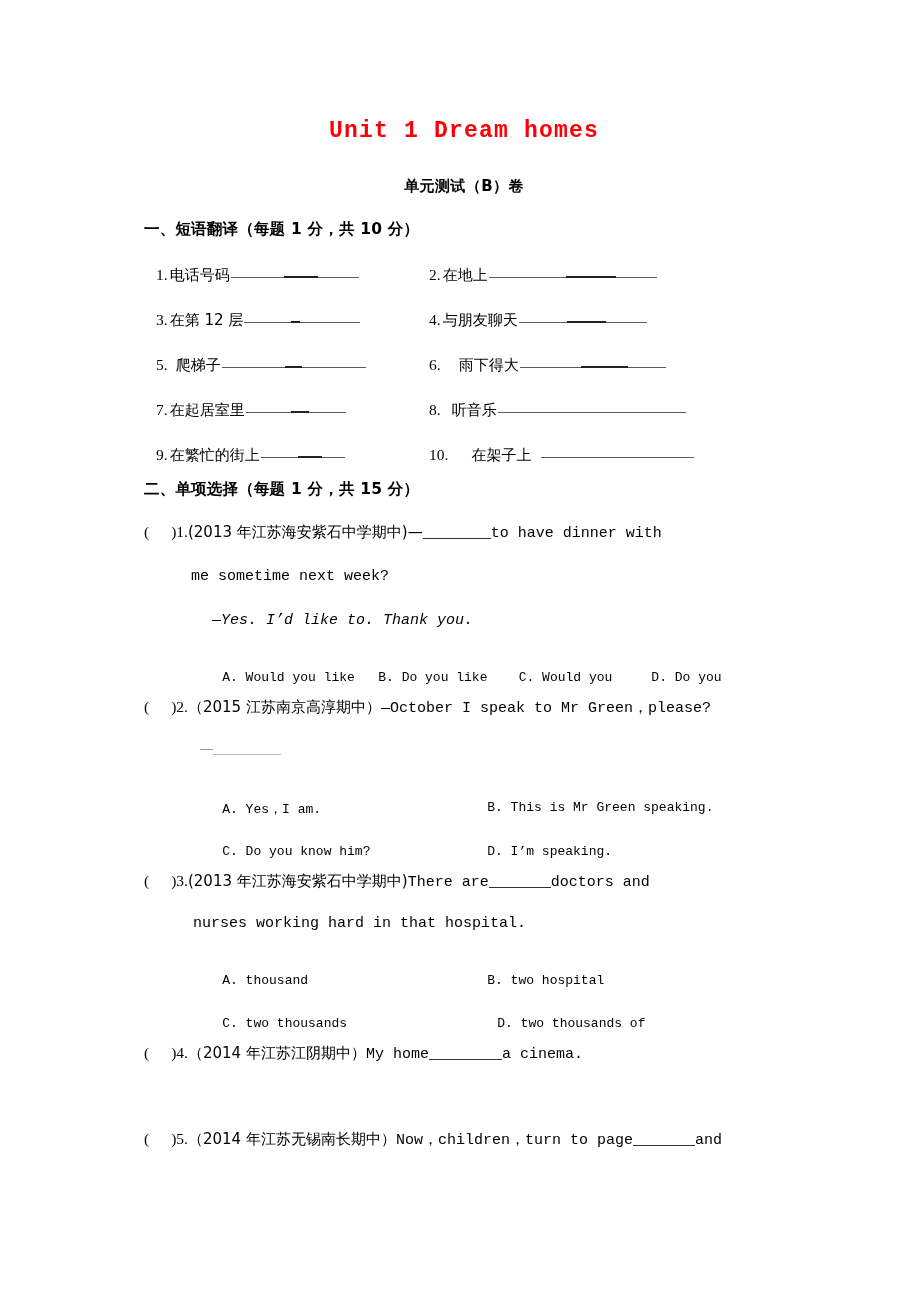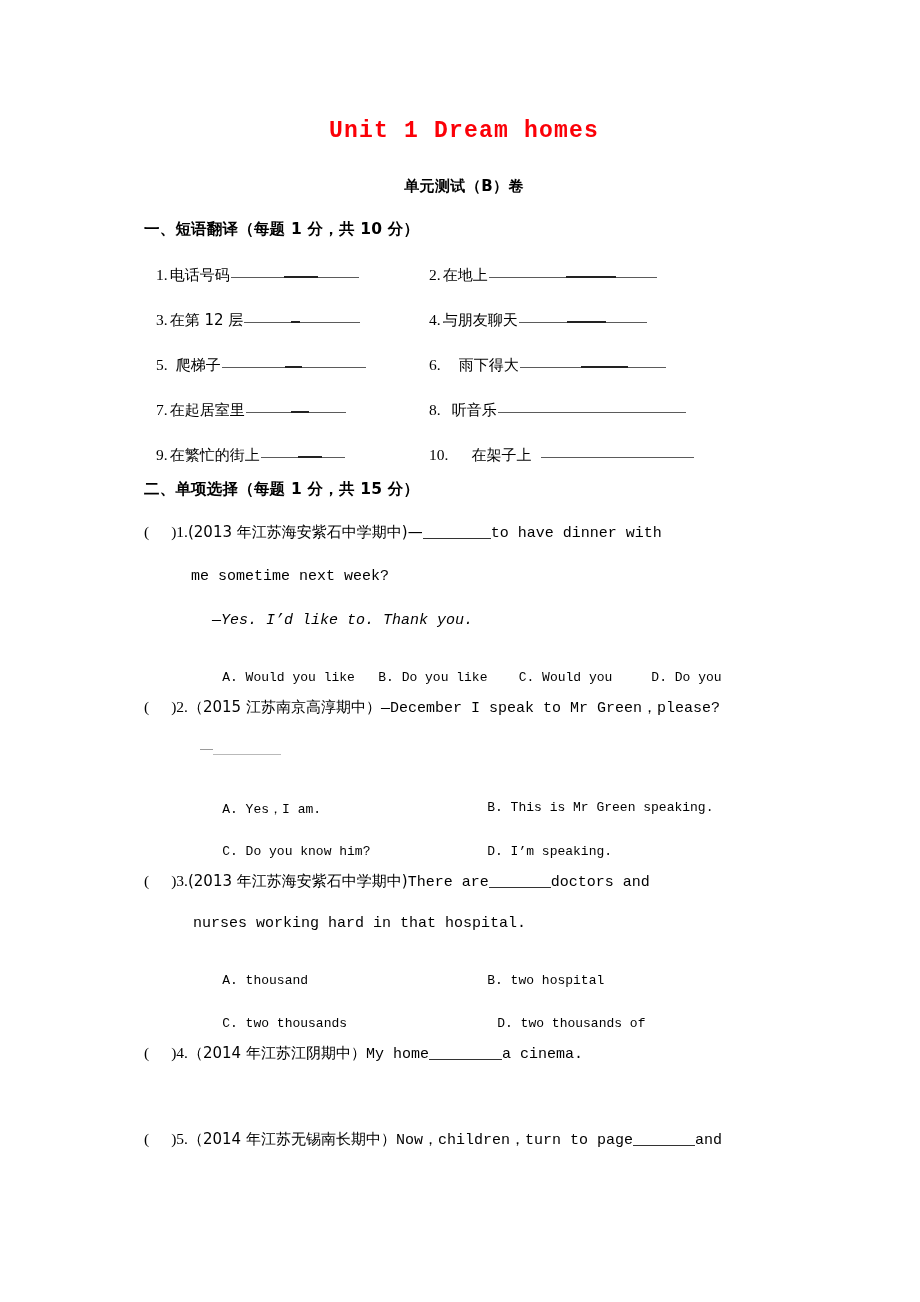--- a/index.html
+++ b/index.html
@@ -211,21 +211,21 @@
     <span>me sometime next week?</span>
   </div>
   <div class="mc-line" style="left:208px; top:612px;font-style:italic;">
     <span>—Yes. I’d like to. Thank you.</span>
   </div>
   <div class="opt-row" style="left:187px; top:655px;">
     <span>A. Would you like</span><span>   </span><span>B. Do you like</span><span>    </span><span>C. Would you</span><span>     </span><span>D. Do you</span>
   </div>
 
   <div class="mc-line" style="left:140px; top:698px;">
-    <span class="paren">(</span><span style="display:inline-block;width:22px;"></span><span class="paren">)</span><span class="qnum">2.</span><span class="cn">（2015 江苏南京高淳期中）</span><span>—December I speak to Mr Green，please?</span>
+    <span class="paren">(</span><span style="display:inline-block;width:22px;"></span><span class="paren">)</span><span class="qnum">2.</span><span class="cn">（2015 江苏南京高淳期中）</span><span>—October I speak to Mr Green，please?</span>
   </div>
   <div class="mc-line" style="left:196px; top:741px;">
     <span class="dash-faint"></span><span class="blank-faint" style="width:68px;"></span>
   </div>
   <div class="opt-row" style="left:187px; top:785px;">
     <span>A. Yes，I am.</span>
   </div>
   <div class="opt-row" style="left:187px; top:829px;">
     <span>C. Do you know him?</span>
   </div>

